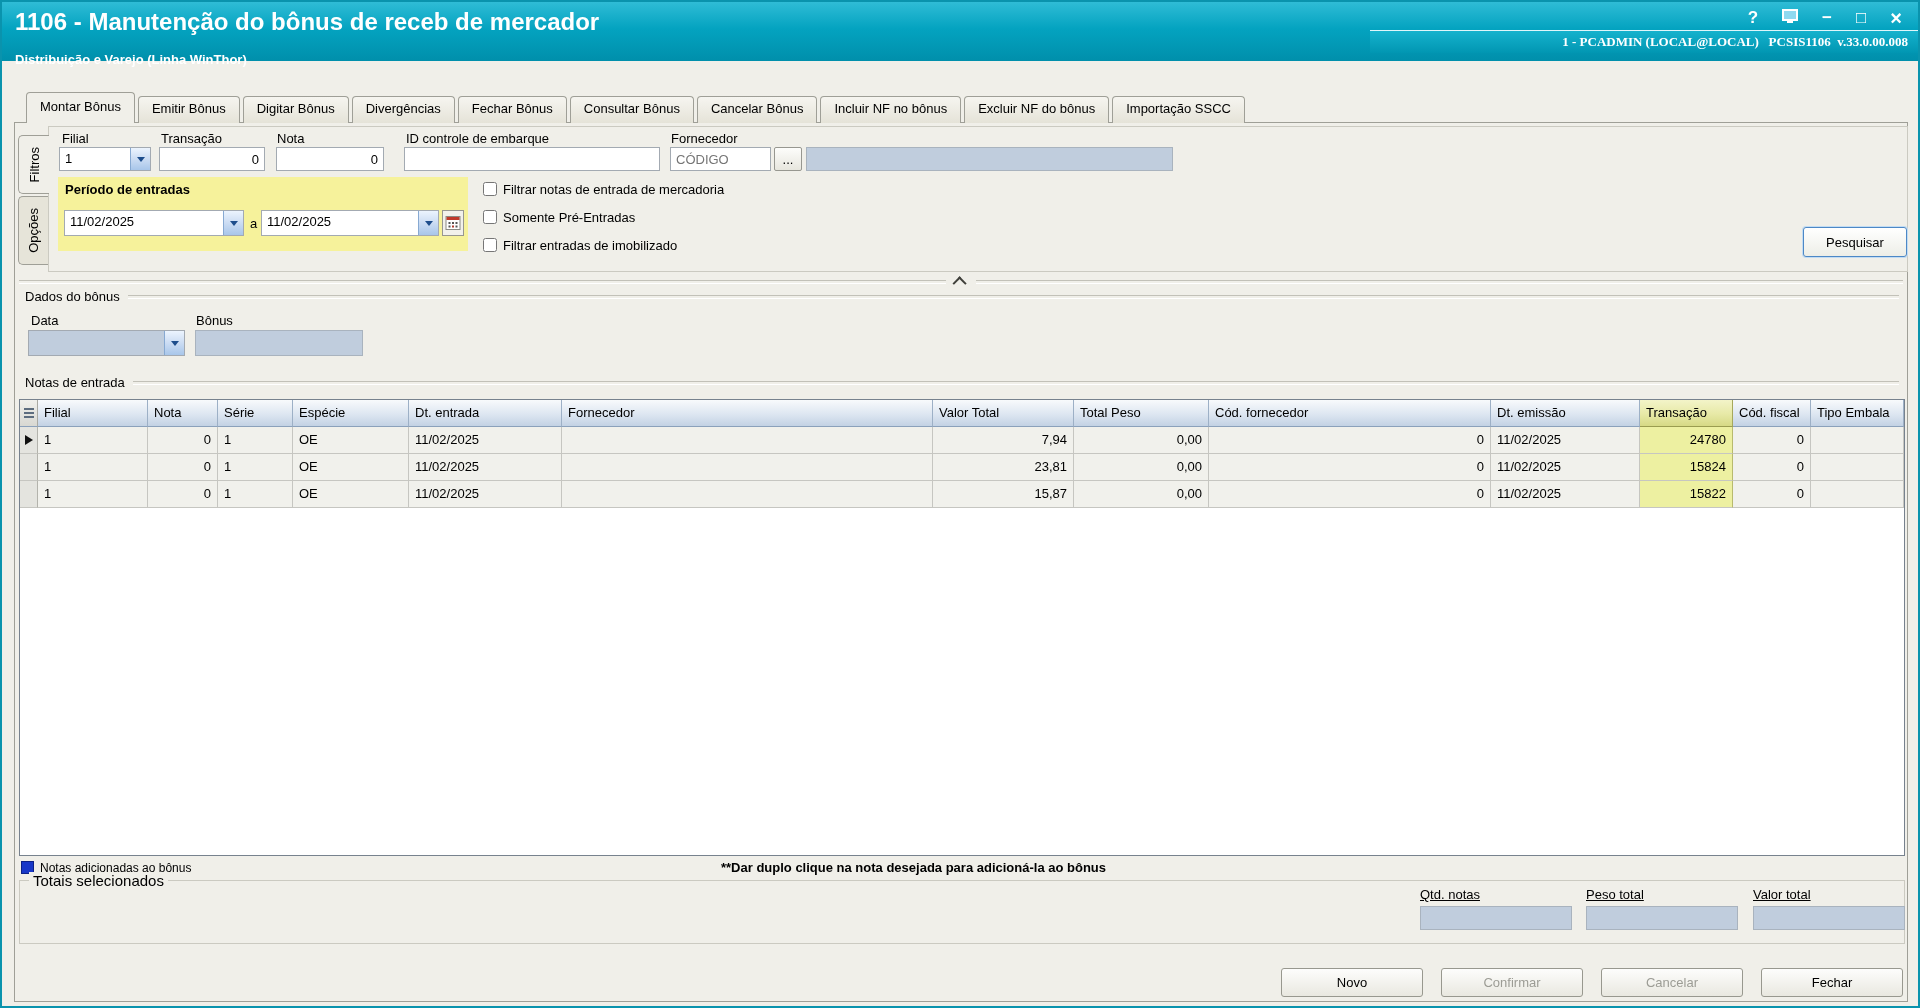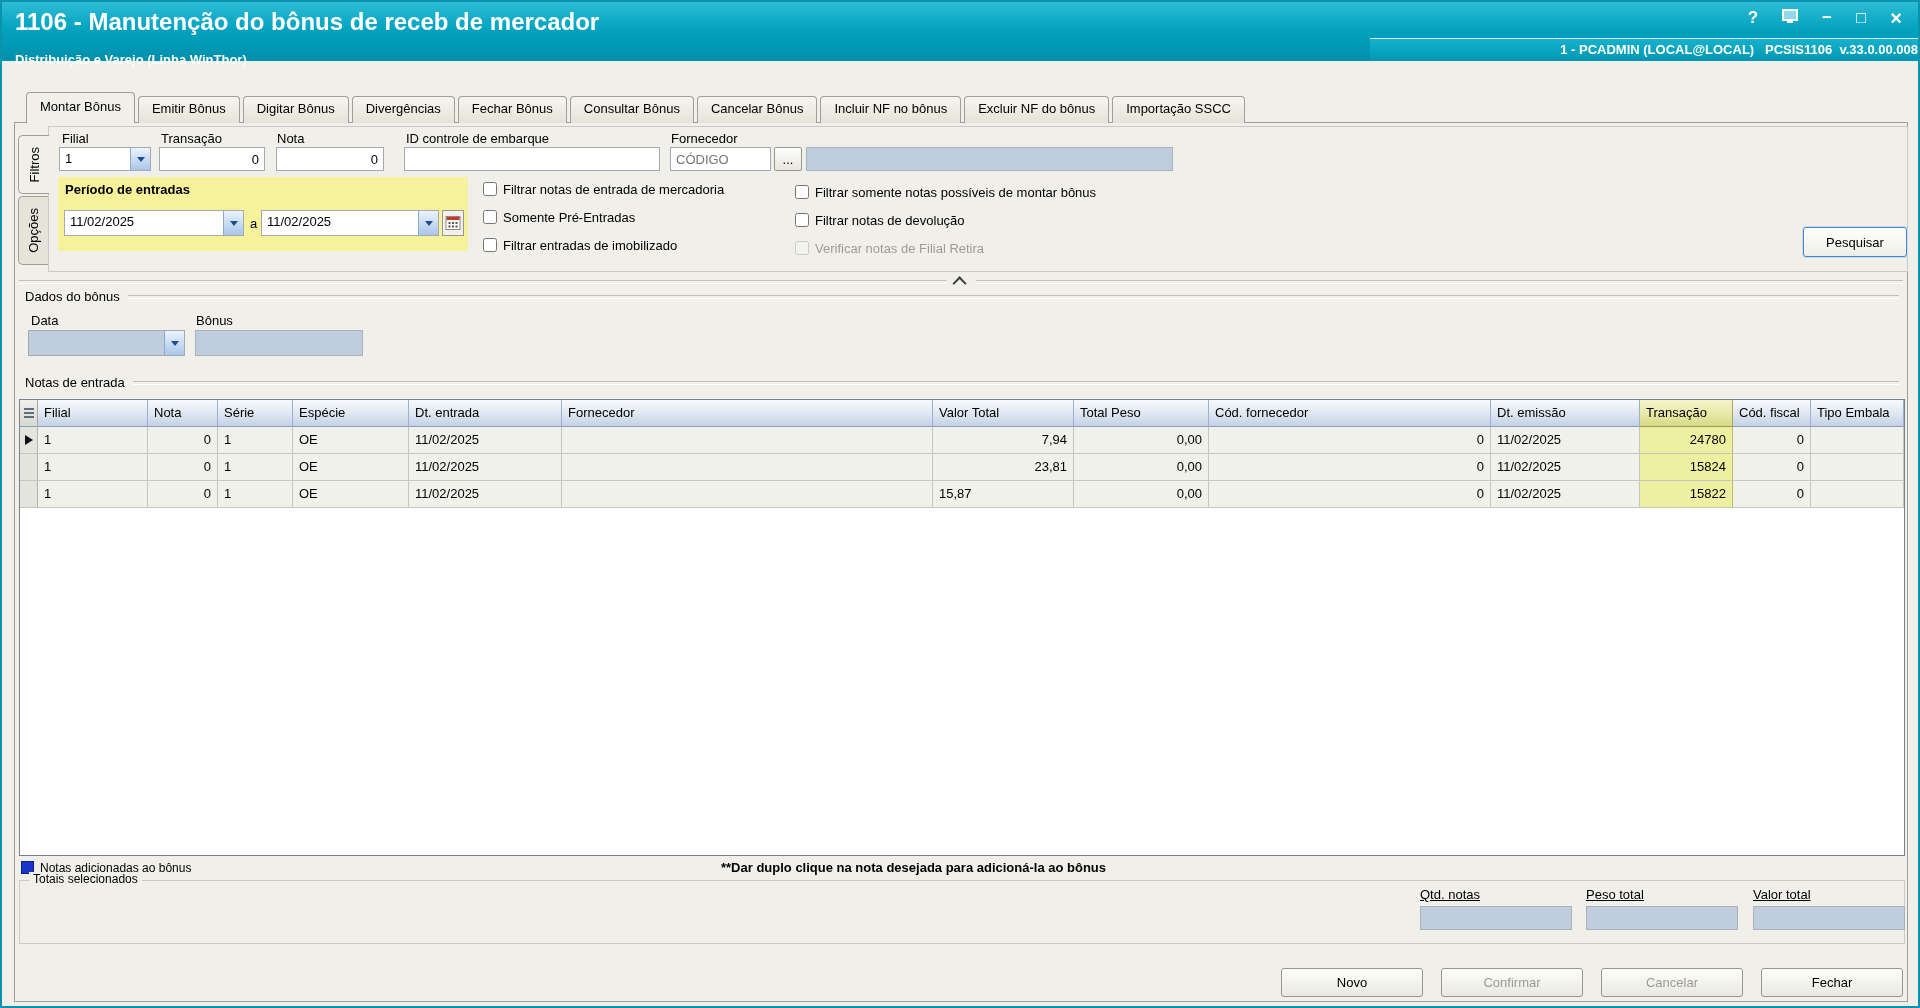--- a/index.html
+++ b/index.html
@@ -9,23 +9,23 @@
 
   
   .titlebar { position:absolute; top:0; left:0; right:0; height:59px;
     background:linear-gradient(180deg,#2fbcd6 0%, var(--titlebar_teal,#04a3c0) 45%, #008fab 100%);
     color:#fff; z-index:6; }
   .title { position:absolute; left:13px; top:6px; font-size:24px; font-weight:bold; white-space:pre; }
   .subtitle { position:absolute; left:13px; top:50px; font-size:13px; font-weight:bold; }
   .controls { position:absolute; right:16px; top:7px; display:flex; align-items:center; gap:24px; }
   .ctrl { font-size:17px; font-weight:bold; line-height:18px; }
   .ctrl.close { font-size:20px; }
-  .userstrip { position:absolute; right:0; bottom:0; width:548px; height:23px; box-sizing:border-box;
+  .userstrip { position:absolute; right:0; bottom:8px; width:548px; height:23px; box-sizing:border-box;
     background:linear-gradient(180deg,#15b2cd,#0196b2); border-top:1px solid #dff6fa;
-    font-size:13px; font-weight:bold; line-height:21px; text-align:right; white-space:pre; }
+    font-size:13px; font-weight:bold; line-height:21px; text-align:right; padding-right:10px; white-space:pre;font-family:Liberation Serif, serif; }
 
   
   .app { position:absolute; top:76px; left:0; right:0; bottom:0; background:#f0efe9; }
   .tabbar { position:absolute; top:15px; left:24px; height:30px; display:flex; align-items:flex-end; z-index:3; }
   .tab { height:26px; line-height:24px; padding:0 13px; margin-right:3px; font-size:13px; color:#000;
     background:linear-gradient(180deg,#f6f5f0,#e5e3d8); border:1px solid #9f9f97; border-bottom:none;
     border-radius:4px 4px 0 0; white-space:nowrap; }
   .tab.active { height:30px; line-height:28px; background:#f0efe9; }
   .tab-page { position:absolute; top:44px; left:12px; width:1894px; height:880px; box-sizing:border-box;
     background:#f0efe9; border:1px solid #9f9f97; }
@@ -106,21 +106,21 @@
 
   
   .legend-row { position:absolute; top:736px; left:6px; width:1880px; height:17px;
     display:flex; align-items:center; gap:6px; font-size:12px; }
   .legend-swatch { width:11px; height:11px; background:var(--legend_blue,#1837c8); border:1px solid #0c2186; }
   .hint { position:absolute; left:700px; font-size:13px; font-weight:bold; }
 
   
   .totals-group { position:absolute; top:757px; left:4px; width:1886px; height:64px; box-sizing:border-box;
     border:1px solid #cbcac1; }
-  .group-label { position:absolute; top:-9px; left:9px; background:#f0efe9; padding:0 4px; font-size:12px; }
+  .group-label { position:absolute; top:-9px; left:9px; background:#f0efe9; padding:0 4px; font-size:15px; }
   .totals-fields { position:absolute; left:0; top:0; right:0; bottom:0; }
   .tfield { position:absolute; top:6px; width:152px;text-decoration:underline; }
   .tlabel { display:block; font-size:13px; margin-bottom:4px; }
   .ro-box { height:24px; box-sizing:border-box; border:1px solid #a9b3be; background:var(--field_readonly_blue,#c0cddd); }
 
   
   .footer { position:absolute; top:845px; left:4px; width:1884px; display:flex; justify-content:flex-end; gap:18px; }
   .fbtn { width:142px; height:29px; font:13px "Liberation Sans",sans-serif; color:#000;
     background:linear-gradient(180deg,#fdfdfc,#e9e8e0); border:1px solid #98988f; border-radius:3px; }
   .fbtn:disabled { color:#9c9c95; }
@@ -229,34 +229,20 @@
               <input type="checkbox" style="">
               <span>Filtrar notas de entrada de mercadoria</span>
             </label>
             <label class="cb">
               <input type="checkbox" style="">
               <span>Somente Pré-Entradas</span>
             </label>
             <label class="cb">
               <input type="checkbox" style="">
               <span>Filtrar entradas de imobilizado</span>
-            </label>
-          </div>
-        <div class="cb-col" style="left:746px;top:55px">
-            <label class="cb">
-              <input type="checkbox" style="">
-              <span>Filtrar somente notas possíveis de montar bônus</span>
-            </label>
-            <label class="cb">
-              <input type="checkbox" style="">
-              <span>Filtrar notas de devolução</span>
-            </label>
-            <label class="cb disabled">
-              <input type="checkbox" disabled="" style="">
-              <span>Verificar notas de Filial Retira</span>
             </label>
           </div>
 
         <button class="search-btn">Pesquisar</button>
       </div>
 
       <div class="collapse-bar">
         <span class="cline"></span>
         <span class="chev-wrap">
             <span class="chev"></span>
@@ -337,21 +323,21 @@
               <div class="cell" style="text-align: left; flex: 1 1 0%;"></div>
             </div>
             <div class="grow">
               <div class="cell ind"></div>
               <div class="cell" style="text-align: left; width: 110px;">1</div>
               <div class="cell" style="text-align: right; width: 70px;">0</div>
               <div class="cell" style="text-align: left; width: 75px;">1</div>
               <div class="cell" style="text-align: left; width: 116px;">OE</div>
               <div class="cell" style="text-align: left; width: 153px;">11/02/2025</div>
               <div class="cell" style="text-align: left; width: 371px;"></div>
-              <div class="cell" style="text-align: left; width: 141px;">15,87</div>
+              <div class="cell" style="text-align: right; width: 141px;">15,87</div>
               <div class="cell" style="text-align: right; width: 135px;">0,00</div>
               <div class="cell" style="text-align: right; width: 282px;">0</div>
               <div class="cell" style="text-align: left; width: 149px;">11/02/2025</div>
               <div class="cell hl" style="text-align: right; width: 93px;">15822</div>
               <div class="cell" style="text-align: right; width: 78px;">0</div>
               <div class="cell" style="text-align: left; flex: 1 1 0%;"></div>
             </div>
           </div>
       </div>
 

